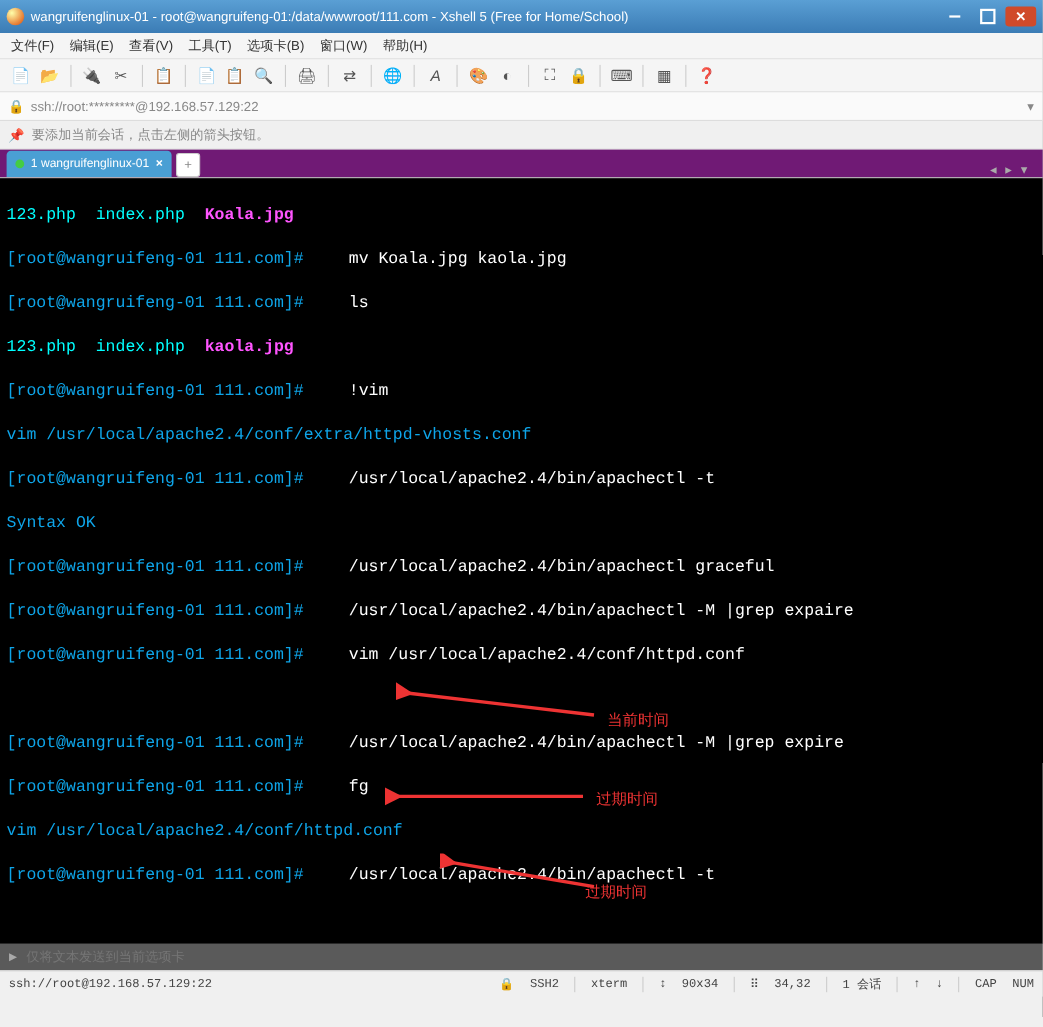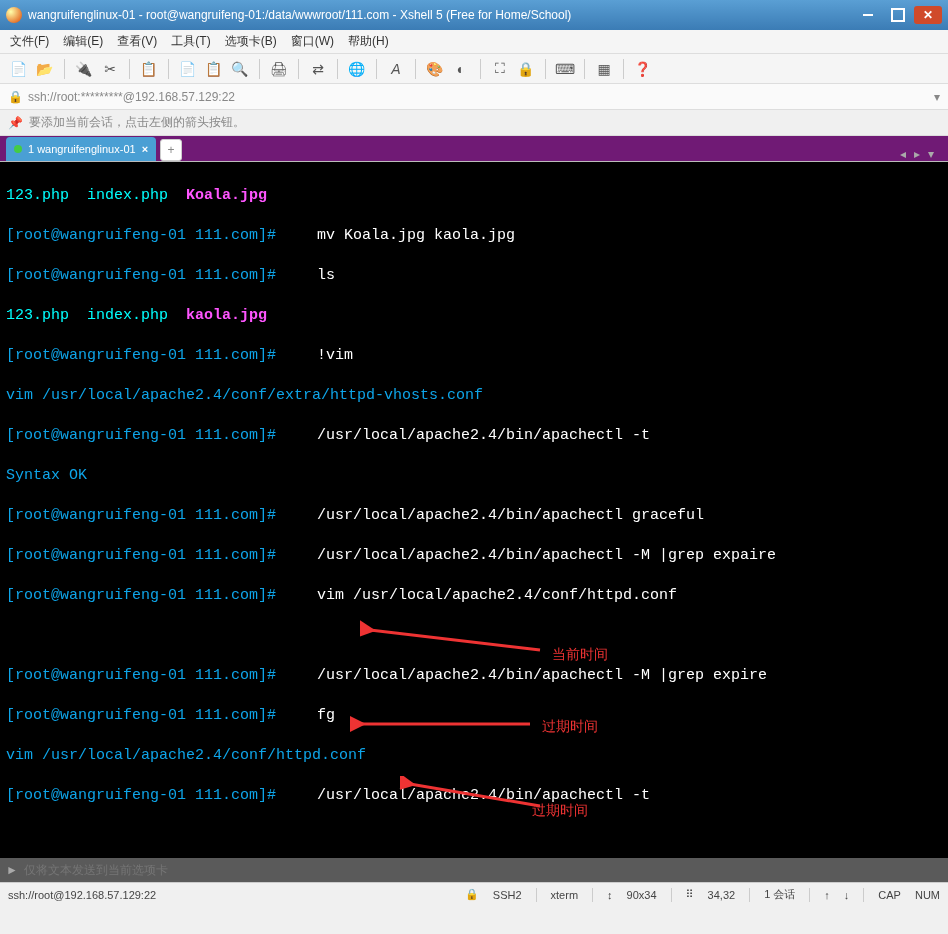--- a/index.html
+++ b/index.html
@@ -54,21 +54,21 @@
 
 .anno-label { position: absolute; color: #e33; font-family: "Microsoft YaHei", sans-serif; font-size: 14px; }
 .arrow-svg { position: absolute; pointer-events: none; }
 
 
 .inputbar { height: 24px; background: #5a5a5a; display: flex; align-items: center; padding: 0 6px; color: #ccc; gap: 6px; }
 .inputbar .chev { color: #aaa; }
 .inputbar input { flex: 1; background: transparent; border: none; color: #999; font-size: 12px; outline: none; }
 
 
-.statusbar { height: 24px; background: #f0f0f0; border-top: 1px solid #ccc; display: flex; align-items: center; padding: 0 8px; font-size: 11px; color: #444; gap: 14px; }
+.statusbar { height: 24px; background: #f0f0f0; border-top: 1px solid #ccc; display: flex; align-items: center; padding: 0 8px; font-size: 11px; color: #444; gap: 14px; font-family: Liberation Mono, monospace; }
 .statusbar .spacer { flex: 1; }
 .statusbar .sep { width: 1px; height: 14px; background: #ccc; }
 </style>
 </head>
 <body>
 
 <div class="titlebar">
   <div class="logo"></div>
   <div class="title">wangruifenglinux-01 - root@wangruifeng-01:/data/wwwroot/111.com - Xshell 5 (Free for Home/School)</div>
   <div class="wbtn min"></div>

